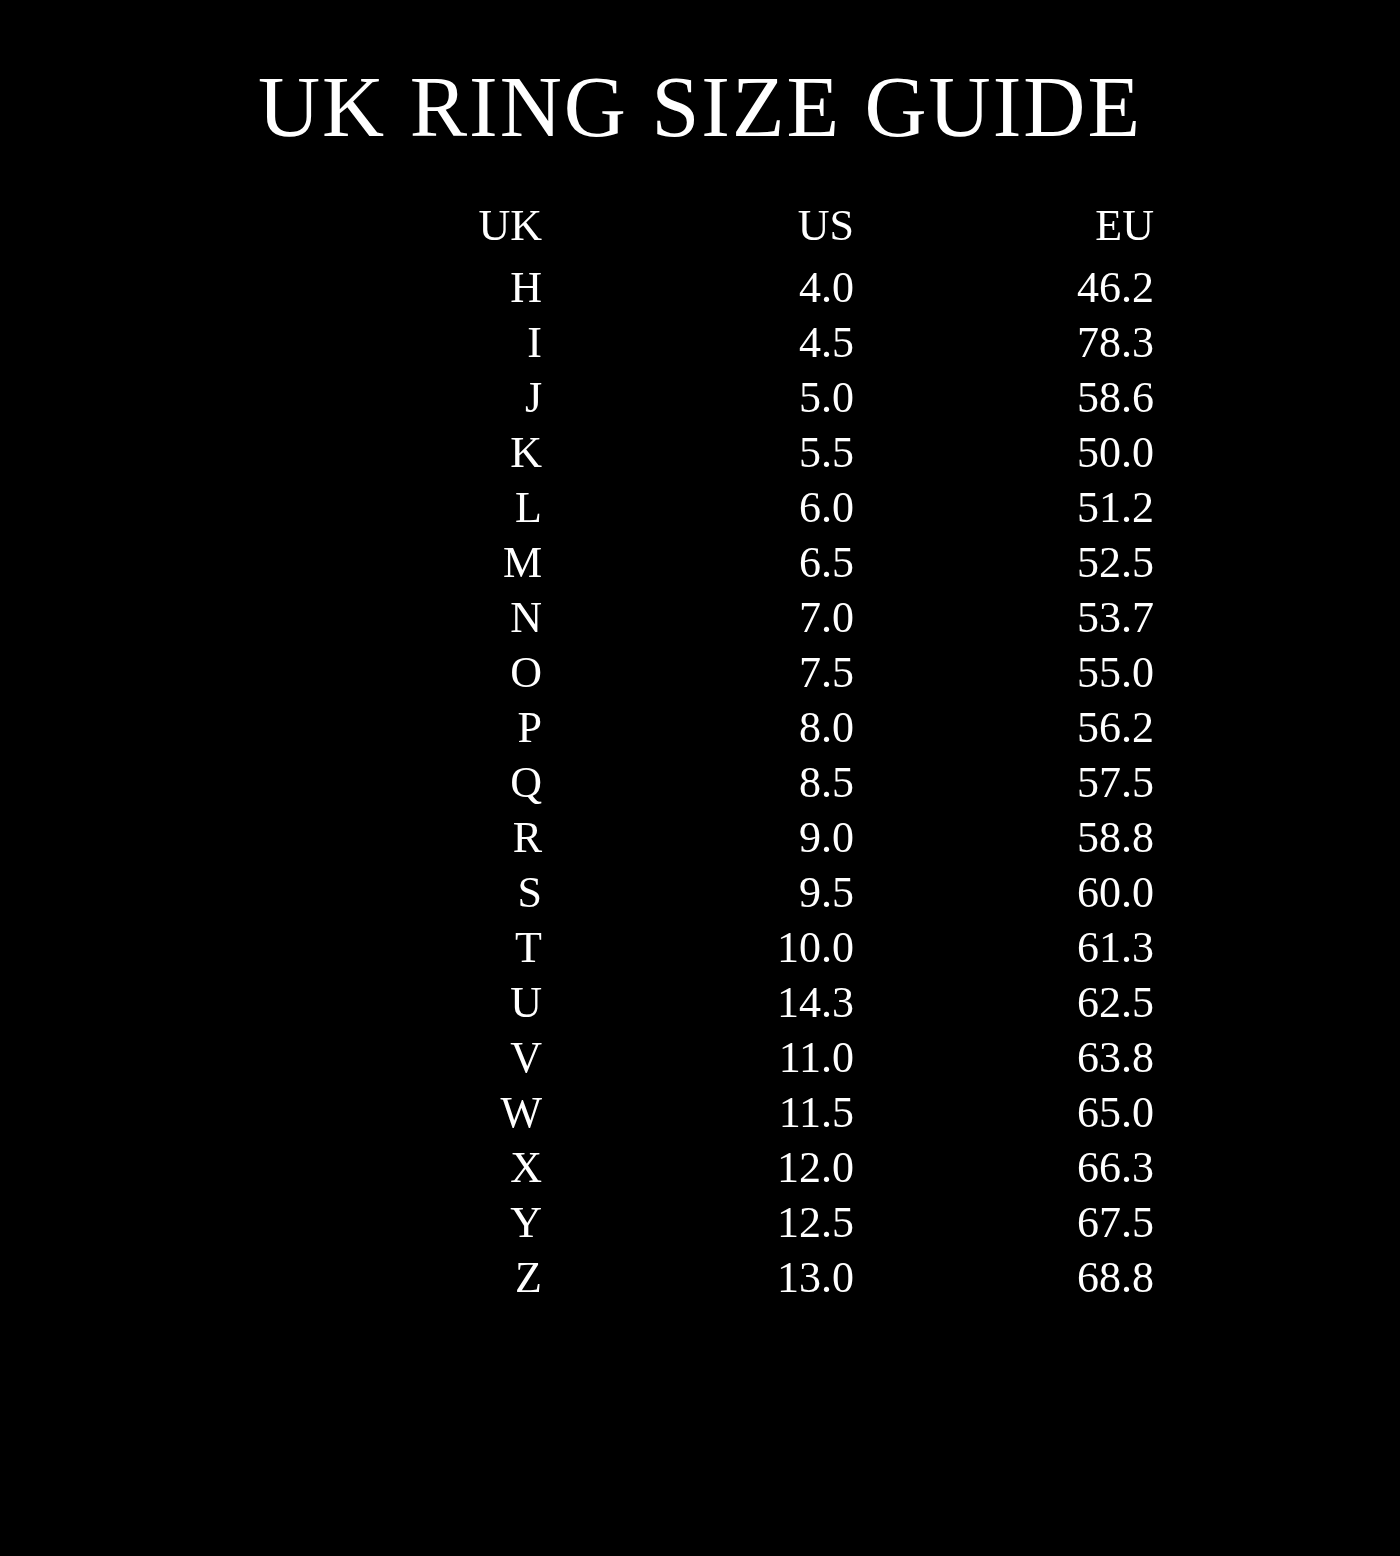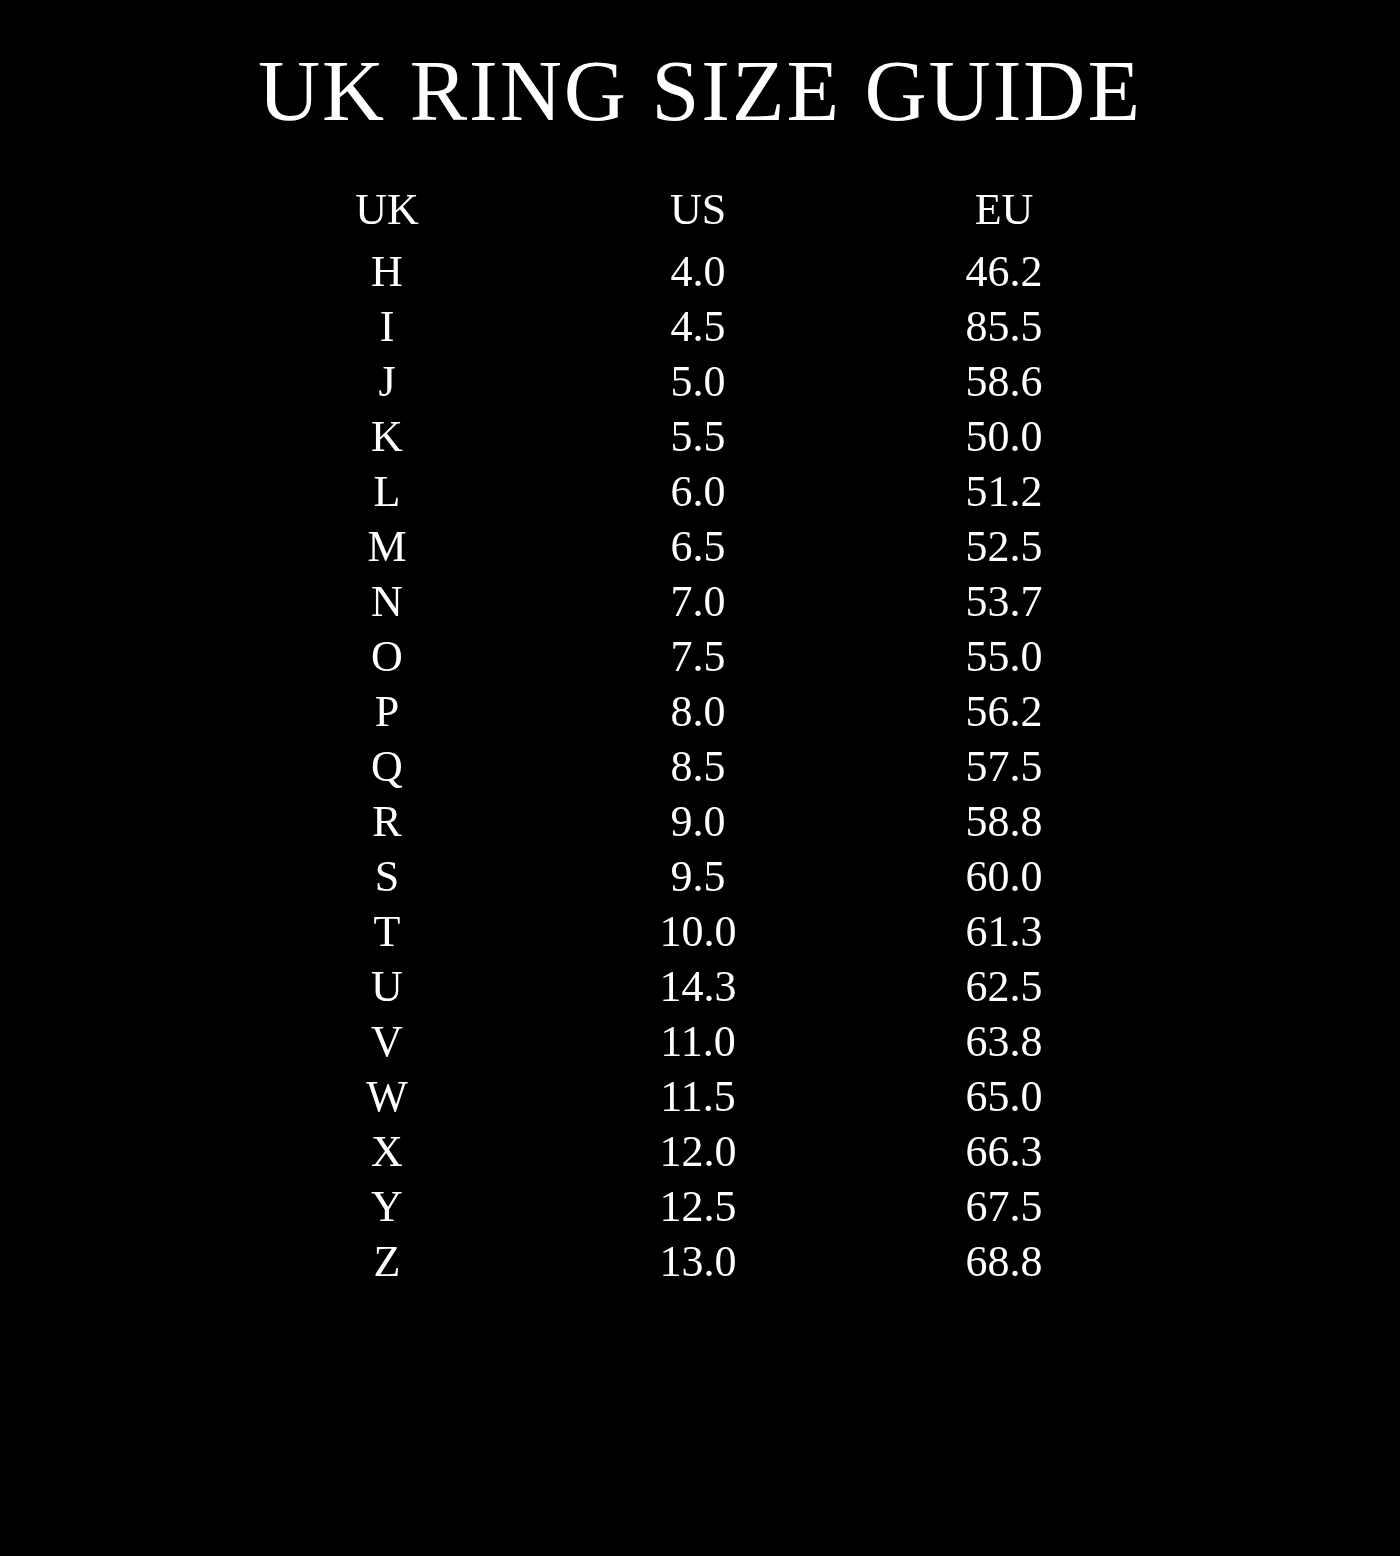--- a/index.html
+++ b/index.html
@@ -20,21 +20,21 @@
     height: 1556px;
     background: #000000;
   }
   .title {
     text-align: center;
     font-size: 86px;
     line-height: 1.0;
     letter-spacing: 2px;
     font-weight: normal;
     margin: 0;
-    padding-top: 48px;
+    padding-top: 64px;
     color: #ffffff;
   }
   .subtitle {
     text-align: center;
     font-size: 42px;
     line-height: 1.0;
     letter-spacing: 1px;
     margin: 0;
     padding-top: 16px;
     color: #ffffff;
@@ -45,21 +45,21 @@
   }
   table.size-table {
     border-collapse: collapse;
     border-spacing: 0;
   }
   table.size-table th,
   table.size-table td {
     font-weight: normal;
     font-size: 44px;
     line-height: 55px;
-    text-align: center;
+    text-align: right;
     padding: 0;
     color: #ffffff;
     vertical-align: baseline;
   }
   table.size-table th.col-uk,
   table.size-table td.col-uk { width: 310px; }
   table.size-table th.col-us,
   table.size-table td.col-us { width: 312px; }
   table.size-table th.col-eu,
   table.size-table td.col-eu { width: 300px; }
@@ -85,21 +85,21 @@
       </thead>
       <tbody>
         <tr>
           <td class="col-uk">H</td>
           <td class="col-us">4.0</td>
           <td class="col-eu">46.2</td>
         </tr>
         <tr>
           <td class="col-uk">I</td>
           <td class="col-us">4.5</td>
-          <td class="col-eu">85.5</td>
+          <td class="col-eu">78.3</td>
         </tr>
         <tr>
           <td class="col-uk">J</td>
           <td class="col-us">5.0</td>
           <td class="col-eu">58.6</td>
         </tr>
         <tr>
           <td class="col-uk">K</td>
           <td class="col-us">5.5</td>
           <td class="col-eu">50.0</td>

